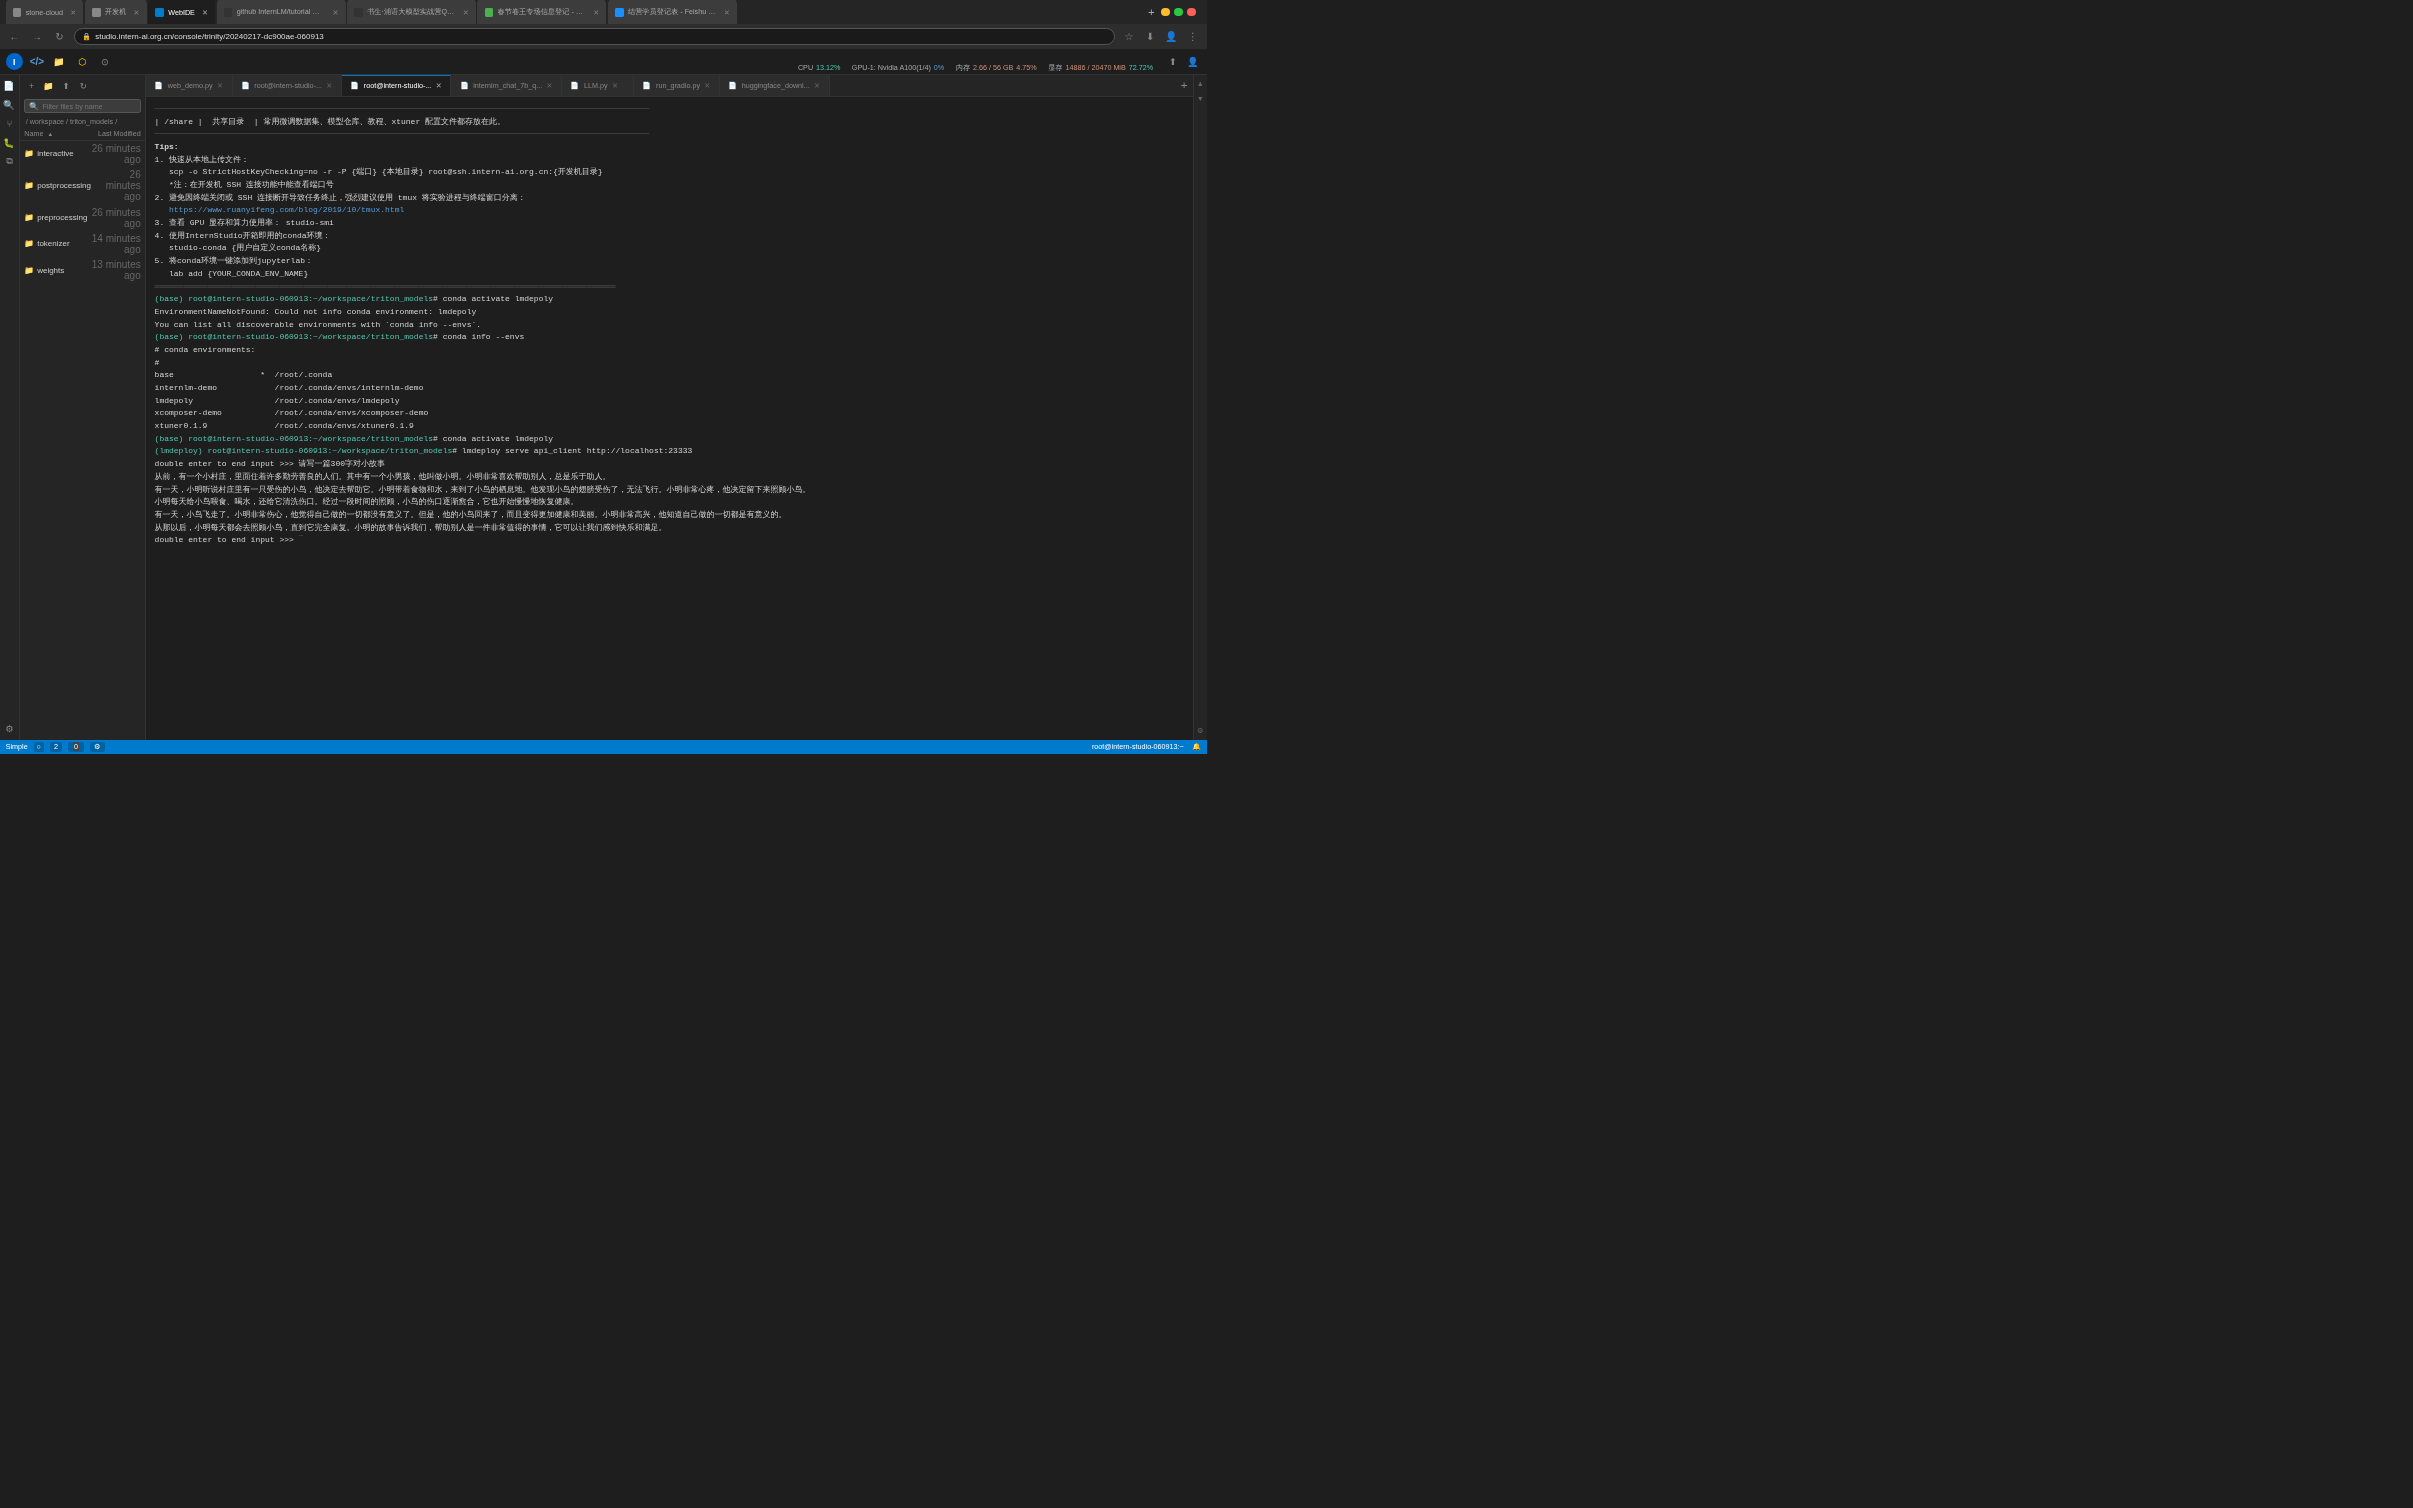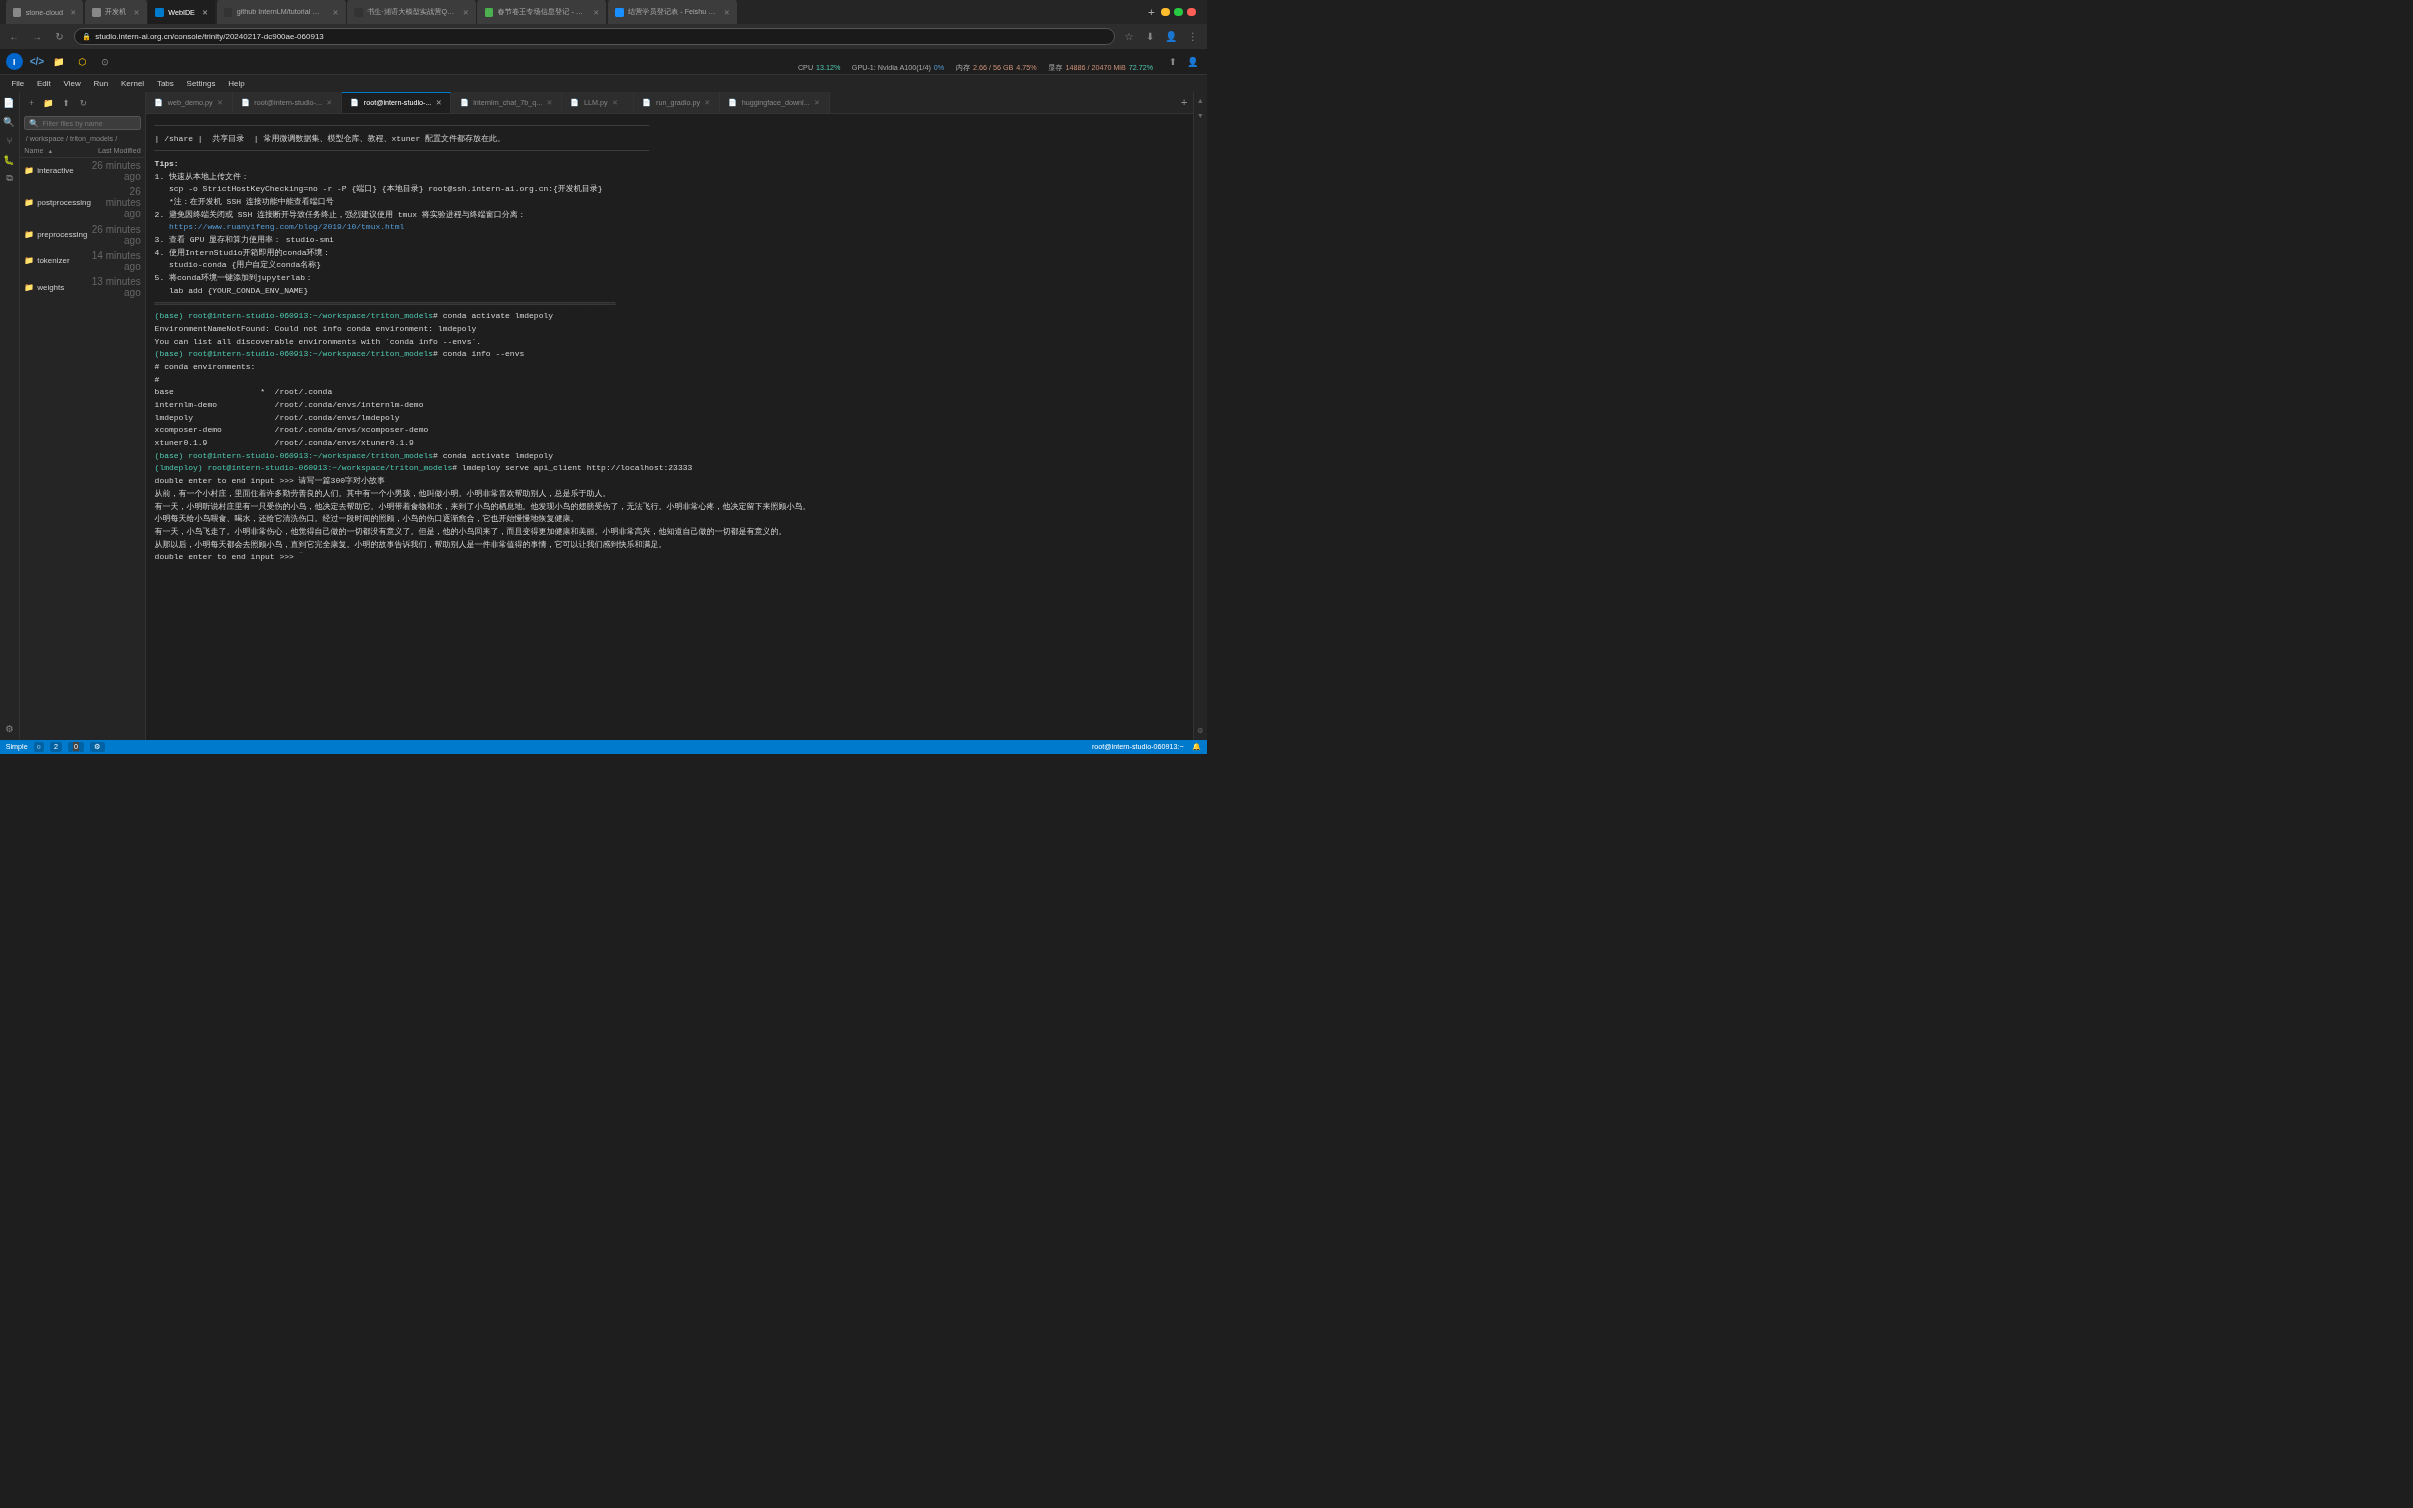--- a/index.html
+++ b/index.html
@@ -495,32 +495,20 @@
         <span class="mem-stat-value">14886 / 20470 MiB</span>
         <span class="cpu-stat-value">72.72%</span>
       </div>
     </div>
     <div class="ide-topbar-actions">
       <div class="ide-icon-btn">⬆</div>
       <div class="ide-icon-btn">👤</div>
     </div>
   </div>
 
-  <div class="menubar">
-    <div id="menubar-items" style="display: flex; gap: 1.4px;">
-        <div class="menu-item">File</div>
-        <div class="menu-item">Edit</div>
-        <div class="menu-item">View</div>
-        <div class="menu-item">Run</div>
-        <div class="menu-item">Kernel</div>
-        <div class="menu-item">Tabs</div>
-        <div class="menu-item">Settings</div>
-        <div class="menu-item">Help</div>
-      </div>
-  </div>
 
   <div class="main-area">
 
     <div class="activity-bar">
       <div class="activity-btn">📄</div>
       <div class="activity-btn">🔍</div>
       <div class="activity-btn">⑂</div>
       <div class="activity-btn">🐛</div>
       <div class="activity-btn">⧉</div>
       <div style="margin-top:auto;"></div>

